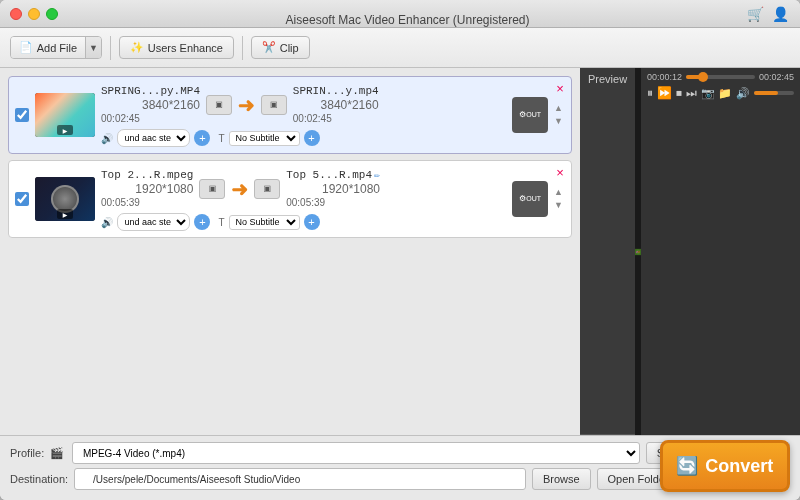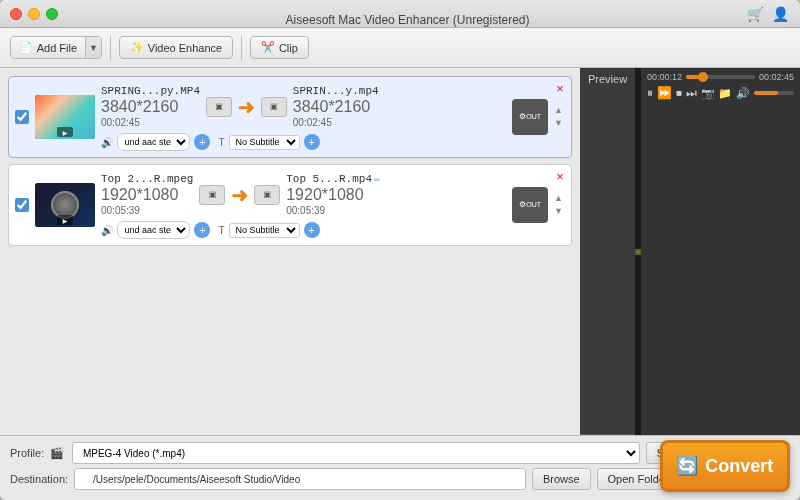--- a/index.html
+++ b/index.html
@@ -217,21 +217,21 @@
     }
     .file-name {
       font-size: 11px;
       color: #333;
       font-weight: 500;
       white-space: nowrap;
       overflow: hidden;
       text-overflow: ellipsis;
       font-family: Liberation Mono, monospace;
     }
-    .file-res { font-size: 16px; color: #666; }
+    .file-res { font-size: 12px; color: #666; text-align: right; }
     .file-dur { font-size: 10px; color: #666; }
 
     .convert-section {
       display: flex;
       align-items: center;
       gap: 6px;
       margin: 2px 0;
     }
     .source-block, .dest-block {
       display: flex;
@@ -530,21 +530,21 @@
     <div class="add-file-dropdown">
       <div class="add-file-main">
         <span>📄</span>
         <span>Add File</span>
       </div>
       <div class="add-file-arrow">▼</div>
     </div>
     <div class="toolbar-sep"></div>
     <button class="toolbar-btn">
       <span>✨</span>
-      <span>Video Enhance</span>
+      <span>Users Enhance</span>
     </button>
     <div class="toolbar-sep"></div>
     <button class="toolbar-btn">
       <span>✂️</span>
       <span>Clip</span>
     </button>
   </div>
 
   <div class="main-content">
 

